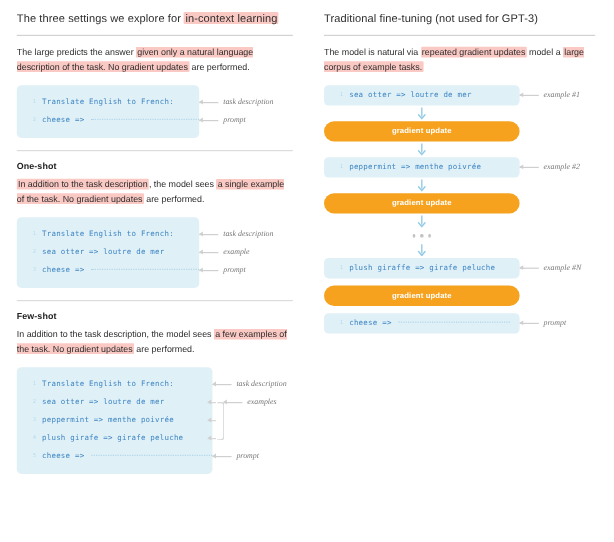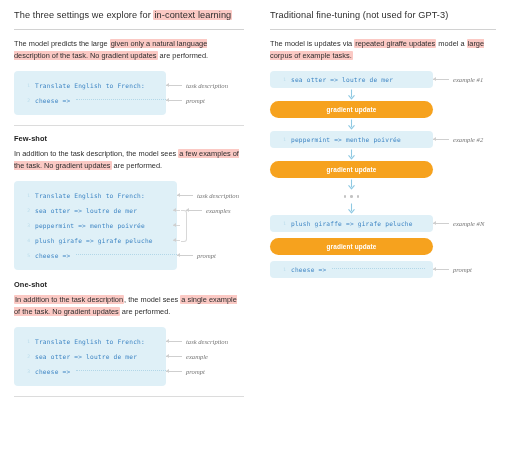--- a/index.html
+++ b/index.html
@@ -261,37 +261,71 @@
 
   <div class="col col-left">
 
     <div class="col-title">
       <span>The three settings we explore for </span><span class="hl-red">in-context learning</span>
     </div>
     <div class="rule"></div>
 
     <div id="left-sections">
         <div class="section">
-          <div class="sec-desc"><span>The model predicts the large </span><span class="hl-pink">given only a natural language description of the task. No gradient updates</span><span> are performed.</span></div>
+          <div class="sec-desc"><span>The large predicts the answer </span><span class="hl-pink">given only a natural language description of the task. No gradient updates</span><span> are performed.</span></div>
           <div class="codeblock">
             <div class="code-line">
               <span class="lnum">1</span>
               <span class="ctext">Translate English to French:</span>
             </div>
             <div class="code-line">
               <span class="lnum">2</span>
               <span class="ctext">cheese =&gt;</span>
               <span class="dots-fill"></span>
             </div>
             <div class="annots">
               <div class="annot" style="top: 7px; left: 0px;">
                 <span class="lead"></span>
                 <span class="annot-label">task description</span>
               </div>
               <div class="annot" style="top: 22px; left: 0px;">
+                <span class="lead"></span>
+                <span class="annot-label">prompt</span>
+              </div>
+            </div>
+          </div>
+          <div class="rule thin" style="margin: 4px 0px 8px;"></div>
+        </div>
+        <div class="section">
+          <div class="sec-head">One-shot</div>
+          <div class="sec-desc"><span class="hl-pink">In addition to the task description</span><span>, the model sees </span><span class="hl-pink">a single example of the task. No gradient updates</span><span> are performed.</span></div>
+          <div class="codeblock">
+            <div class="code-line">
+              <span class="lnum">1</span>
+              <span class="ctext">Translate English to French:</span>
+            </div>
+            <div class="code-line">
+              <span class="lnum">2</span>
+              <span class="ctext">sea otter =&gt; loutre de mer</span>
+            </div>
+            <div class="code-line">
+              <span class="lnum">3</span>
+              <span class="ctext">cheese =&gt;</span>
+              <span class="dots-fill"></span>
+            </div>
+            <div class="annots">
+              <div class="annot" style="top: 7px; left: 0px;">
+                <span class="lead"></span>
+                <span class="annot-label">task description</span>
+              </div>
+              <div class="annot" style="top: 22px; left: 0px;">
+                <span class="lead"></span>
+                <span class="annot-label">example</span>
+              </div>
+              <div class="annot" style="top: 37px; left: 0px;">
                 <span class="lead"></span>
                 <span class="annot-label">prompt</span>
               </div>
             </div>
           </div>
           <div class="rule thin" style="margin: 4px 0px 8px;"></div>
         </div>
         <div class="section">
           <div class="sec-head">Few-shot</div>
           <div class="sec-desc"><span>In addition to the task description, the model sees </span><span class="hl-pink">a few examples of the task. No gradient updates</span><span> are performed.</span></div>
@@ -330,63 +364,29 @@
                 <span class="lead"></span>
                 <span class="annot-label">examples</span>
               </div>
               <div class="annot" style="top: 67px; left: 0px;">
                 <span class="lead"></span>
                 <span class="annot-label">prompt</span>
               </div>
             </div>
           </div>
         </div>
-        <div class="section">
-          <div class="sec-head">One-shot</div>
-          <div class="sec-desc"><span class="hl-pink">In addition to the task description</span><span>, the model sees </span><span class="hl-pink">a single example of the task. No gradient updates</span><span> are performed.</span></div>
-          <div class="codeblock">
-            <div class="code-line">
-              <span class="lnum">1</span>
-              <span class="ctext">Translate English to French:</span>
-            </div>
-            <div class="code-line">
-              <span class="lnum">2</span>
-              <span class="ctext">sea otter =&gt; loutre de mer</span>
-            </div>
-            <div class="code-line">
-              <span class="lnum">3</span>
-              <span class="ctext">cheese =&gt;</span>
-              <span class="dots-fill"></span>
-            </div>
-            <div class="annots">
-              <div class="annot" style="top: 7px; left: 0px;">
-                <span class="lead"></span>
-                <span class="annot-label">task description</span>
-              </div>
-              <div class="annot" style="top: 22px; left: 0px;">
-                <span class="lead"></span>
-                <span class="annot-label">example</span>
-              </div>
-              <div class="annot" style="top: 37px; left: 0px;">
-                <span class="lead"></span>
-                <span class="annot-label">prompt</span>
-              </div>
-            </div>
-          </div>
-          <div class="rule thin" style="margin: 4px 0px 8px;"></div>
-        </div>
       </div>
   </div>
 
   <div class="col col-right">
 
     <div class="col-title">Traditional fine-tuning (not used for GPT-3)</div>
     <div class="rule"></div>
 
-    <div class="sec-desc" id="right-desc"><span>The model is updates via </span><span class="hl-pink">repeated giraffe updates</span><span> model a </span><span class="hl-pink">large corpus of example tasks.</span></div>
+    <div class="sec-desc" id="right-desc"><span>The model is natural via </span><span class="hl-pink">repeated gradient updates</span><span> model a </span><span class="hl-pink">large corpus of example tasks.</span></div>
 
     <div class="flow" id="right-flow">
         <div class="flow-row">
           <div class="flow-code">
             <span class="lnum">1</span>
             <span class="ctext">sea otter =&gt; loutre de mer</span>
           </div>
           <span class="flow-annot">
             <span class="lead"></span>
             <span class="annot-label">example #1</span>

